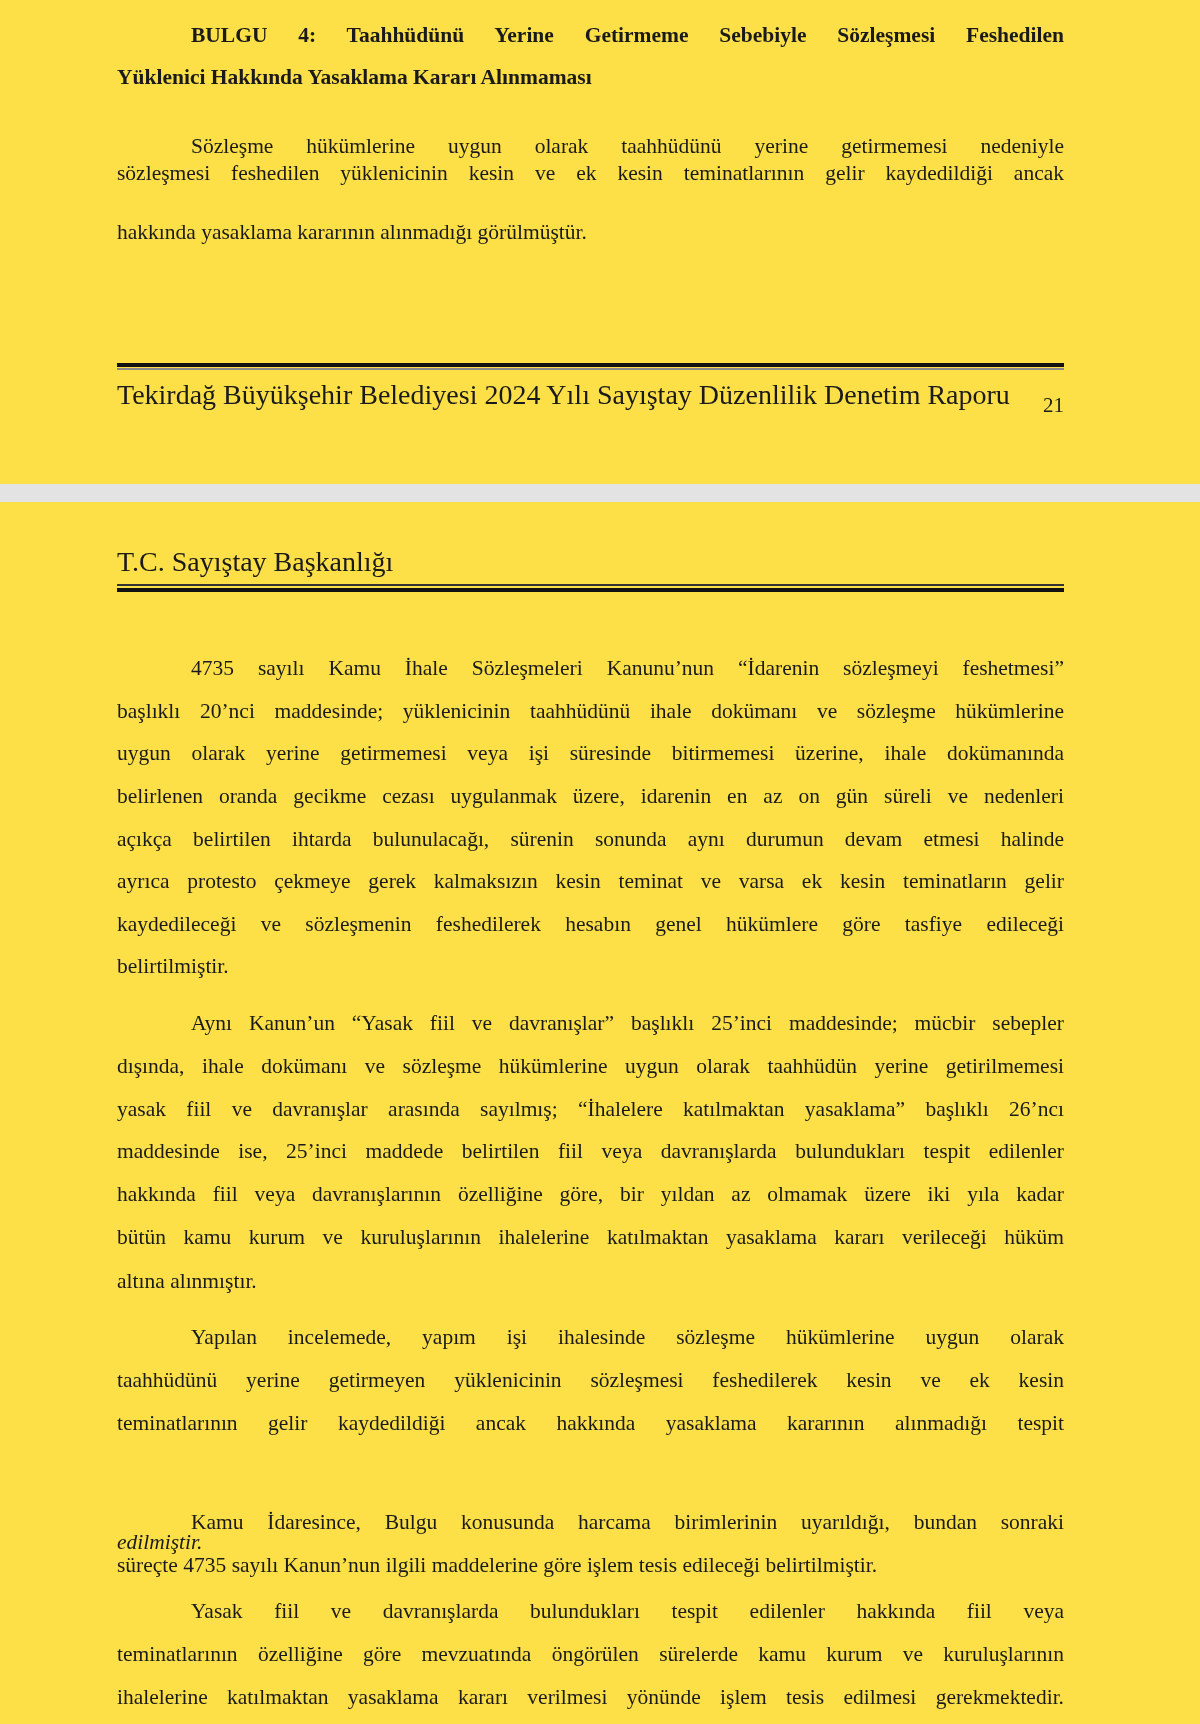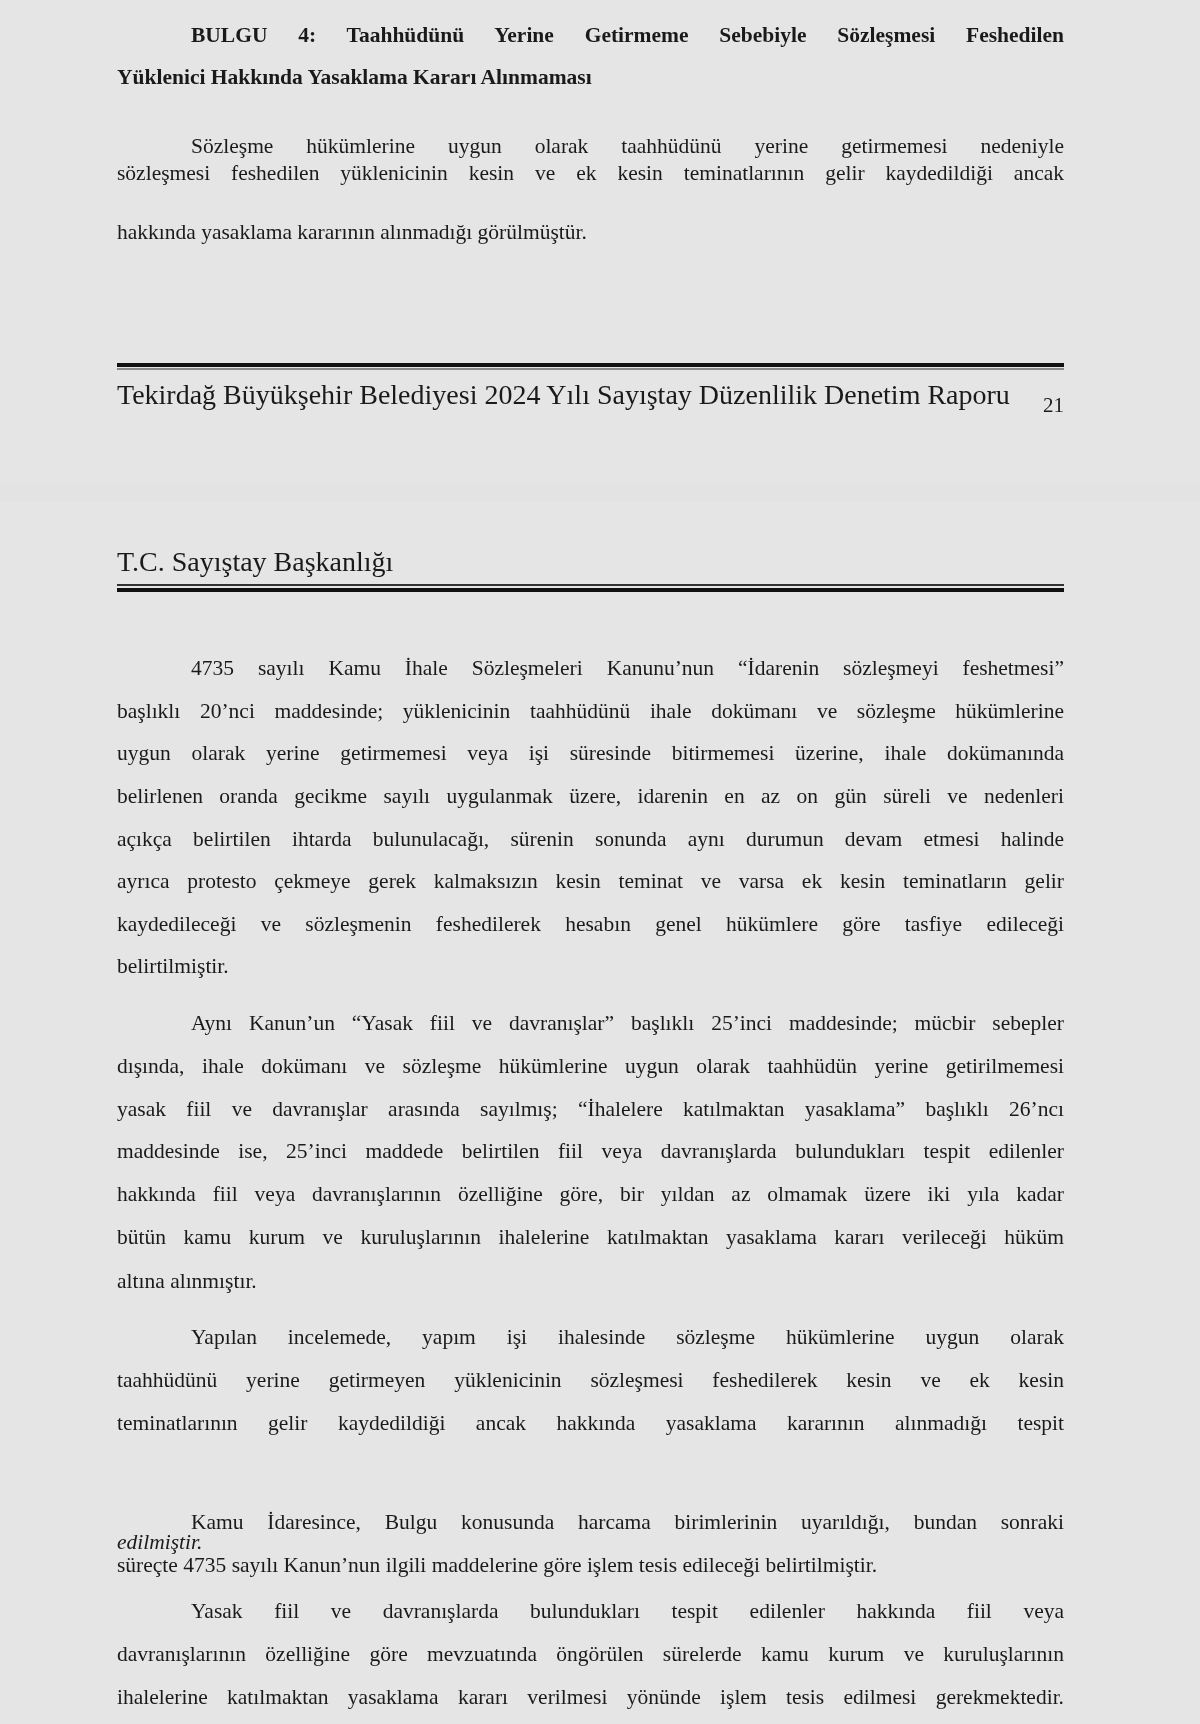--- a/index.html
+++ b/index.html
@@ -1,21 +1,21 @@
 <!DOCTYPE html>
 <html><head>
 <meta charset="utf-8">
 <style>
   html, body { margin: 0; padding: 0; }
   body {
     width: 1200px; height: 1724px; position: relative; overflow: hidden;
     background: #ffffff; color: #1a1a1a;
     font-family: "Liberation Serif", "DejaVu Serif", serif;
   }
-  .page { position: absolute; left: 0; width: 1200px; background: #e5e5e5; }
+  .page { position: absolute; left: 0; width: 1200px; background: #fde047; }
   .page-top { top: 0; height: 484px; }
   .page-bottom { top: 502px; height: 1222px; }
   .page-gap { position: absolute; left: 0; top: 484px; width: 1200px; height: 18px; background: #e3e3e3; }
 
   .line {
     position: absolute; left: 117px; width: 947px;
     font-size: 21.5px; line-height: 26px; height: 26px;
     text-align: justify; text-align-last: justify; white-space: nowrap;
     overflow: visible;
   }
@@ -59,21 +59,21 @@
 <div class="header-text">T.C. Sayıştay Başkanlığı</div>
 <div class="rule-double inv" style="top:584px;">
   <div class="thin"></div>
     <div class="thick"></div>
 </div>
 
 <div>
   <div class="line indent" style="top: 655px; white-space: nowrap;">4735 sayılı Kamu İhale Sözleşmeleri Kanunu’nun “İdarenin sözleşmeyi feshetmesi”</div>
   <div class="line" style="top: 698px; white-space: nowrap;">başlıklı 20’nci maddesinde; yüklenicinin taahhüdünü ihale dokümanı ve sözleşme hükümlerine</div>
   <div class="line" style="top: 740px; white-space: nowrap;">uygun olarak yerine getirmemesi veya işi süresinde bitirmemesi üzerine, ihale dokümanında</div>
-  <div class="line" style="top: 783px; white-space: nowrap;">belirlenen oranda gecikme sayılı uygulanmak üzere, idarenin en az on gün süreli ve nedenleri</div>
+  <div class="line" style="top: 783px; white-space: nowrap;">belirlenen oranda gecikme cezası uygulanmak üzere, idarenin en az on gün süreli ve nedenleri</div>
   <div class="line" style="top: 826px; white-space: nowrap;">açıkça belirtilen ihtarda bulunulacağı, sürenin sonunda aynı durumun devam etmesi halinde</div>
   <div class="line" style="top: 868px; white-space: nowrap;">ayrıca protesto çekmeye gerek kalmaksızın kesin teminat ve varsa ek kesin teminatların gelir</div>
   <div class="line" style="top: 911px; white-space: nowrap;">kaydedileceği ve sözleşmenin feshedilerek hesabın genel hükümlere göre tasfiye edileceği</div>
   <div class="line last" style="top: 953px; white-space: nowrap;">belirtilmiştir.</div>
 </div>
 
 <div>
   <div class="line indent" style="top: 1010px; white-space: nowrap;">Aynı Kanun’un “Yasak fiil ve davranışlar” başlıklı 25’inci maddesinde; mücbir sebepler</div>
   <div class="line" style="top: 1053px; white-space: nowrap;">dışında, ihale dokümanı ve sözleşme hükümlerine uygun olarak taahhüdün yerine getirilmemesi</div>
   <div class="line" style="top: 1096px; white-space: nowrap;">yasak fiil ve davranışlar arasında sayılmış; “İhalelere katılmaktan yasaklama” başlıklı 26’ncı</div>
@@ -90,15 +90,15 @@
   <div class="line last" style="top: 1529px; white-space: nowrap; font-style: italic;">edilmiştir.</div>
 </div>
 
 <div>
   <div class="line indent" style="top: 1509px; white-space: nowrap;">Kamu İdaresince, Bulgu konusunda harcama birimlerinin uyarıldığı, bundan sonraki</div>
   <div class="line last" style="top: 1552px; white-space: nowrap;">süreçte 4735 sayılı Kanun’nun ilgili maddelerine göre işlem tesis edileceği belirtilmiştir.</div>
 </div>
 
 <div>
   <div class="line indent" style="top: 1598px; white-space: nowrap;">Yasak fiil ve davranışlarda bulundukları tespit edilenler hakkında fiil veya</div>
-  <div class="line" style="top: 1641px; white-space: nowrap;">davranışlarının özelliğine göre mevzuatında öngörülen sürelerde kamu kurum ve kuruluşlarının</div>
+  <div class="line" style="top: 1641px; white-space: nowrap;">teminatlarının özelliğine göre mevzuatında öngörülen sürelerde kamu kurum ve kuruluşlarının</div>
   <div class="line" style="top: 1684px; white-space: nowrap;">ihalelerine katılmaktan yasaklama kararı verilmesi yönünde işlem tesis edilmesi gerekmektedir.</div>
 </div>
 
 </body></html>

